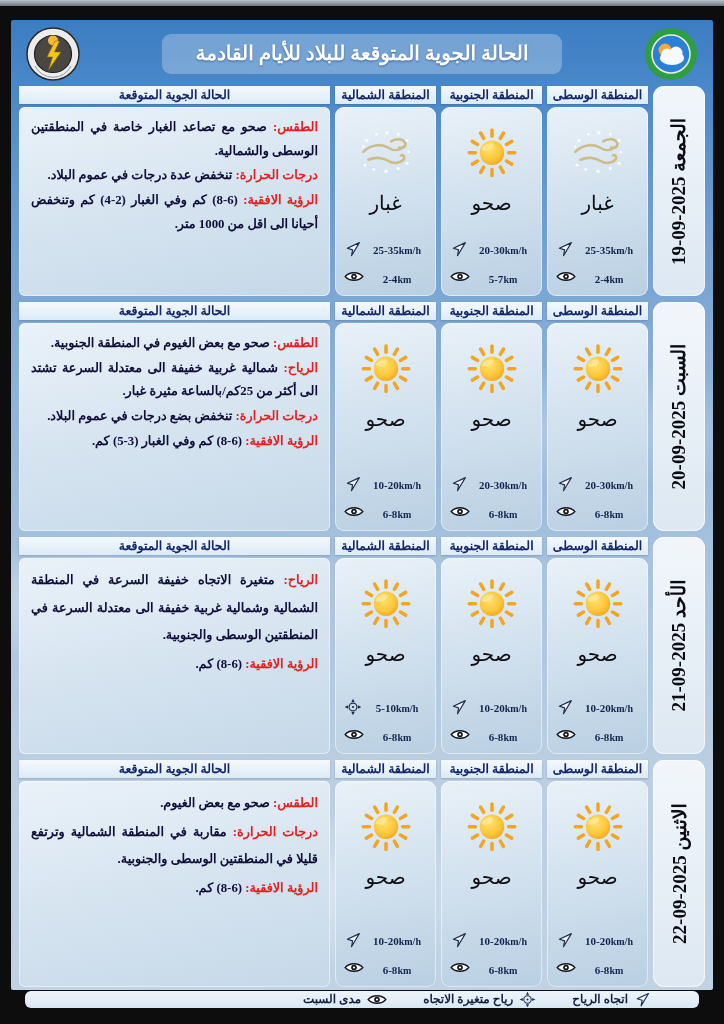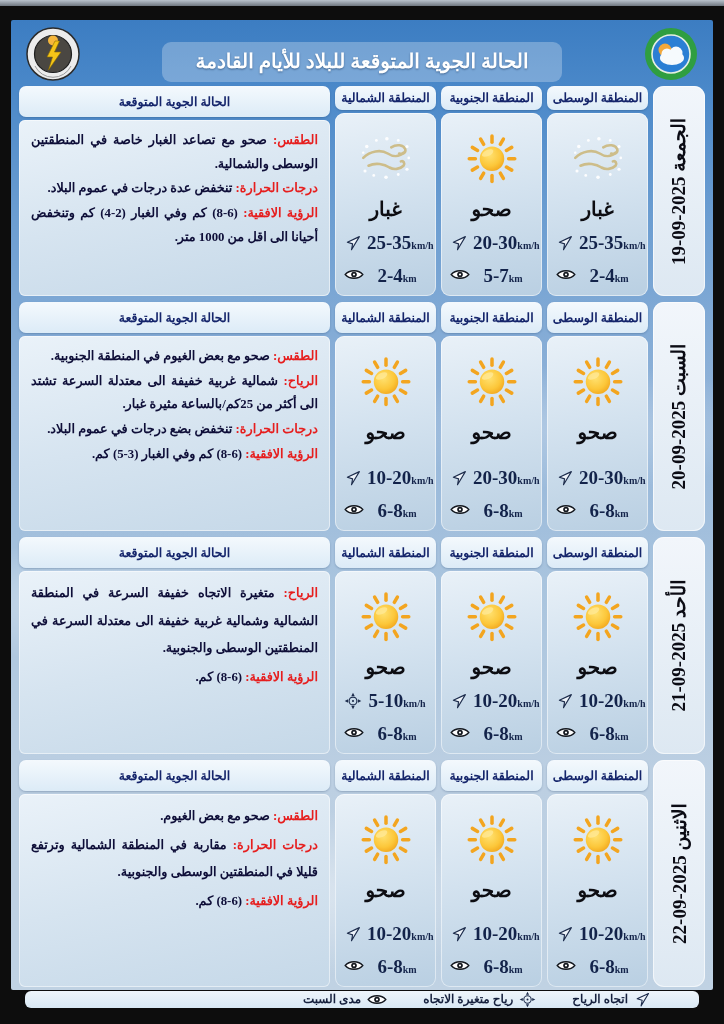--- a/index.html
+++ b/index.html
@@ -9,49 +9,49 @@
   .frame { height:994px; padding:14px 11px 10px; background:#0d0d0d; }
   .poster { height:100%; border-radius:2px; position:relative; padding:4px 6px 2px;
     background:
       radial-gradient(ellipse 300px 90px at 15% 60%, rgba(255,255,255,.45), transparent 70%),
       radial-gradient(ellipse 280px 90px at 82% 42%, rgba(255,255,255,.30), transparent 70%),
       radial-gradient(ellipse 360px 120px at 38% 90%, rgba(255,255,255,.50), transparent 70%),
       linear-gradient(180deg,#3c7dc2 0%,#4a88c9 7%,#6b9dd1 20%,#8fb2d8 38%,#a9c4de 58%,#bccfe2 78%,#c0d2e3 100%);
     display:flex; flex-direction:column;
   }
   
-  .hdr { height:62px; display:flex; align-items:flex-end; padding:2px 8px; gap:8px; direction:ltr; }
+  .hdr { height:62px; display:flex; align-items:center; padding:2px 8px; gap:8px; direction:ltr; }
   .emblem { width:56px; height:56px; flex:0 0 auto; }
   .titlebox { flex:1; max-width:400px; margin:0 auto; background:rgba(255,255,255,.27);
     border-radius:9px; padding:7px 10px 9px; text-align:center; }
   .titlebox span { color:#fff; font-weight:bold; font-size:20px; text-shadow:0 1px 2px rgba(0,30,70,.45); }
   
   main { flex:1; display:flex; flex-direction:column; gap:6px; padding:2px 2px 0; }
   .row { display:flex; gap:5px; direction:rtl; }
   .r1{height:210px}.r2{height:229px}.r3{height:217px}.r4{height:227px}
   .daycol { width:52px; flex:0 0 auto; }
   .daycard { height:100%; background:linear-gradient(180deg,#f2f6fb,#dde8f2); border-radius:11px;
     display:flex; align-items:center; justify-content:center; box-shadow:inset 0 0 0 1px rgba(255,255,255,.6); }
   .dayrot { transform:rotate(-90deg); white-space:nowrap; direction:rtl;
     font-weight:bold; font-size:19px; color:#0b0b14; letter-spacing:.5px; }
   .regcol { width:101px; flex:0 0 auto; display:flex; flex-direction:column; }
-  .chip { height:31px; background:linear-gradient(#f4f9fd,#dcebf7); border-radius:7px;
+  .chip { height:18px; background:linear-gradient(#f4f9fd,#dcebf7); border-radius:0;
     display:flex; align-items:center; justify-content:center;
     font-weight:bold; font-size:12.5px; color:#15256b; box-shadow:0 1px 2px rgba(20,50,90,.25); }
   .regcard { flex:1; margin-top:3px; border-radius:9px;
     background:linear-gradient(170deg,#e9f1f8 0%,#d3e2ef 45%,#b9cfe2 100%);
     box-shadow:inset 0 0 0 1px rgba(255,255,255,.5);
     display:flex; flex-direction:column; align-items:center; padding:6px 5px 9px; }
   .wicon { width:56px; height:56px; margin-top:10px; }
   .wicon svg { width:100%; height:100%; }
-  .cond { margin:12px 12px auto; font-weight:bold; font-size:20px; color:#0d0d12; }
+  .cond { margin:12px 12px auto; font-weight:normal; font-size:20px; color:#0d0d12; }
   .stat { direction:ltr; width:100%; display:flex; align-items:center; gap:5px; padding:0 4px; margin-top:11px; }
   .stat .sic { width:18px; height:18px; flex:0 0 auto; }
   .stat .val { flex:1; text-align:center; color:#13234a; font-weight:bold; white-space:nowrap; }
-  .stat .val b { font-size:19px; }
+  .stat .val b { font-size:11px; }
   .stat .val small { font-size:10px; }
   .fcol { flex:1; display:flex; flex-direction:column; min-width:0; }
   .fcard { flex:1; margin-top:3px; border-radius:6px;
     background:linear-gradient(168deg,#eaf2f9 0%,#d6e4f0 50%,#c5d8e8 100%);
     box-shadow:inset 0 0 0 1px rgba(255,255,255,.5);
     padding:8px 12px 6px; direction:rtl; text-align:justify; overflow:hidden; }
   .fcard p { font-size:12.8px; line-height:1.85; font-weight:bold; color:#0e0e38; margin:1px 0; }
   .r4 .fcard p, .r3 .fcard p { line-height:2.15; }
   .lbl { color:#e61e1e; }
   

